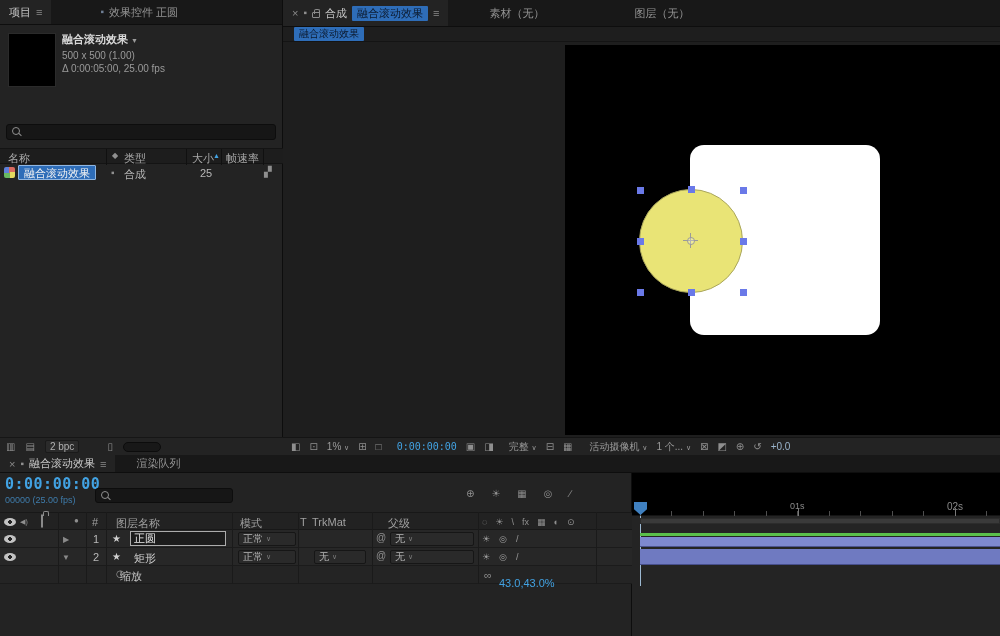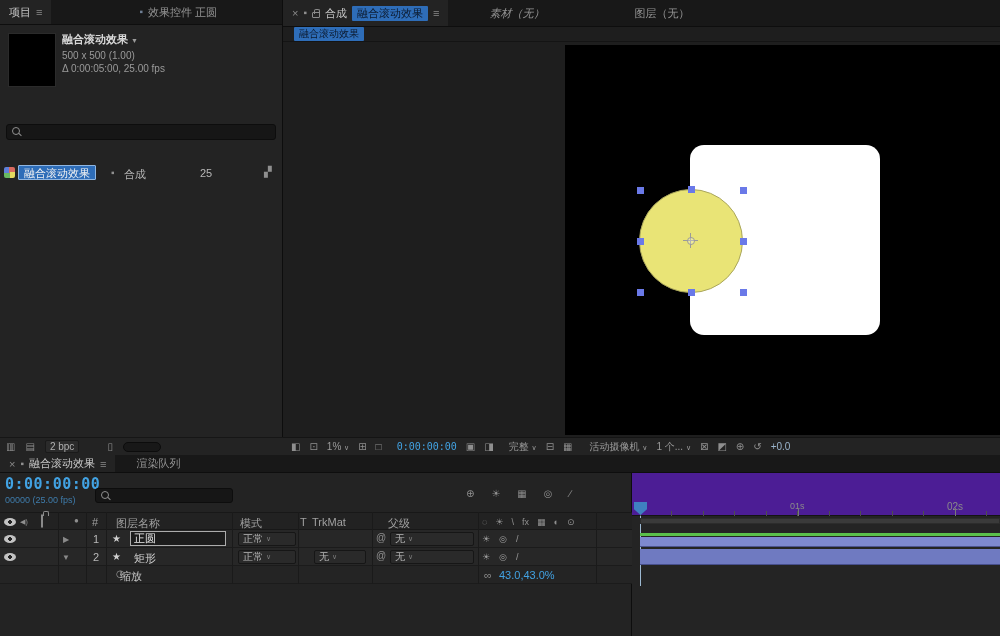--- a/index.html
+++ b/index.html
@@ -32,21 +32,21 @@
 .cti-head { position:absolute; width:13px; height:13px; background:#3f80c0; clip-path:polygon(0 0,100% 0,100% 55%,50% 100%,0 55%); }
 .tlrow { width:632px; height:18px; background:#272727; border-bottom:1px solid #1b1b1b; }
 .rowlabel { white-space:nowrap; }
 </style>
 </head>
 <body>
 
 <div class="app">
 
   <div class="abs" style="left:0;top:0;width:283px;height:455px;border-right:1px solid #0d0d0d;">
-    <div class="tabbar" style="height:25px;gap:39px;">
+    <div class="tabbar" style="height:25px;">
       <div class="tab active">
         <span>项目</span>
         <span class="dim">≡</span>
       </div>
       <div class="tab" style="margin-left:40px;">
         <span class="icon" style="color:#6f7f95;">▪</span>
         <span>效果控件 正圆</span>
       </div>
     </div>
 
@@ -61,20 +61,32 @@
       <div style="color:#9a9a9a;font-size:10px;margin-top:2px;white-space:nowrap;">
         <span>Δ</span>
         <span>0:00:05:00, 25.00 fps</span>
       </div>
     </div>
 
     <div class="search abs" style="left:6px;top:124px;width:270px;height:16px;">
       <span class="mag"></span>
     </div>
 
+    <div class="abs" style="left:0;top:148px;width:283px;height:16px;background:#1d1d1d;border-top:1px solid #141414;border-bottom:1px solid #141414;">
+      <span class="abs" style="left:8px;top:2px;color:#a8a8a8;">名称</span>
+      <div class="vline" style="left:106px;top:0;height:16px;background:#101010;"></div>
+      <span class="abs icon" style="left:112px;top:3px;font-size:8px;">◆</span>
+      <span class="abs" style="left:124px;top:2px;color:#a8a8a8;">类型</span>
+      <div class="vline" style="left:186px;top:0;height:16px;background:#101010;"></div>
+      <span class="abs" style="left:192px;top:2px;color:#a8a8a8;">大小</span>
+      <span class="abs blue" style="left:213px;top:3px;font-size:7px;">▲</span>
+      <div class="vline" style="left:221px;top:0;height:16px;background:#101010;"></div>
+      <span class="abs" style="left:226px;top:2px;color:#a8a8a8;">帧速率</span>
+      <div class="vline" style="left:263px;top:0;height:16px;background:#101010;"></div>
+    </div>
 
     <div class="abs" style="left:0;top:165px;width:283px;height:16px;">
       <div class="abs" style="left:4px;top:2px;width:11px;height:11px;border-radius:2px;background:conic-gradient(#d96a5f 0 25%, #e4d95f 0 50%, #69b95f 0 75%, #5f7fd9 0);"></div>
       <div class="abs chip" style="left:18px;top:0;height:15px;line-height:15px;color:#f2f2f2;border:1px solid #8fb6e2;">
         <span>融合滚动效果</span>
       </div>
       <span class="abs icon" style="left:111px;top:3px;">▪</span>
       <span class="abs" style="left:124px;top:2px;">合成</span>
       <span class="abs" style="left:200px;top:2px;">25</span>
       <span class="abs icon" style="left:264px;top:2px;">▞</span>
@@ -92,21 +104,21 @@
   <div class="abs" style="left:283px;top:0;width:717px;height:455px;">
     <div class="tabbar" style="height:27px;">
       <div class="tab active">
         <span class="dim">×</span>
         <span class="icon">▪</span>
         <span class="lock"></span>
         <span>合成</span>
         <span class="chip">融合滚动效果</span>
         <span class="dim">≡</span>
       </div>
-      <div class="tab" style="margin-left:32px;font-style:italic;">
+      <div class="tab" style="margin-left:32px;">
         <span>素材（无）</span>
       </div>
       <div class="tab" style="margin-left:72px;">
         <span>图层（无）</span>
       </div>
     </div>
 
     <div style="height:15px;background:#1e1e1e;display:flex;align-items:center;padding-left:11px;border-bottom:1px solid #141414;">
       <span class="chip" style="font-size:10px;">融合滚动效果</span>
     </div>
@@ -251,35 +263,35 @@
             <span>☀</span>
             <span>◎</span>
             <span>/</span>
           </div>
         </div>
 
         <div class="abs" style="left:0;top:93px;width:632px;height:18px;background:#242424;border-bottom:1px solid #1b1b1b;">
           <span class="abs icon" style="left:116px;top:3px;font-size:10px;">◷</span>
           <span class="abs" style="left:120px;top:3px;color:#c4c4c4;">缩放</span>
           <span class="abs dim" style="left:484px;top:3px;">∞</span>
-          <span class="abs blue" style="left:499px;top:3px;">43.0,43.0%</span>
+          <span class="abs blue" style="left:499px;top:11px;">43.0,43.0%</span>
         </div>
 
         <div class="vline" style="left:58px;top:39px;height:72px;"></div>
         <div class="vline" style="left:86px;top:39px;height:72px;"></div>
         <div class="vline" style="left:106px;top:39px;height:72px;"></div>
         <div class="vline" style="left:232px;top:39px;height:72px;"></div>
         <div class="vline" style="left:298px;top:39px;height:72px;"></div>
         <div class="vline" style="left:372px;top:39px;height:72px;"></div>
         <div class="vline" style="left:478px;top:39px;height:72px;"></div>
         <div class="vline" style="left:596px;top:39px;height:72px;"></div>
       </div>
 
       <div class="abs" style="left:632px;top:0;width:368px;height:163px;background:#242424;overflow:hidden;">
-        <div class="abs" style="left:0;top:0;width:368px;height:43px;background:#4c1d95;border-bottom:1px solid #141414;">
+        <div class="abs" style="left:0;top:0;width:368px;height:43px;background:#000000;border-bottom:1px solid #141414;">
           <span class="abs" style="left:158px;top:28px;font-size:9px;color:#8a8a8a;">01s</span>
           <span class="abs" style="left:315px;top:28px;font-size:10px;color:#8a8a8a;">02s</span>
           <div class="abs" style="left:8px;top:38px;right:0;height:5px;background:repeating-linear-gradient(to right,#4e4e4e 0 1px,transparent 1px 31.5px);"></div>
           <div class="abs" style="left:166px;top:35px;width:1px;height:8px;background:#787878;"></div>
           <div class="abs" style="left:323px;top:35px;width:1px;height:8px;background:#787878;"></div>
         </div>
 
         <div class="cti-head" style="left:2px;top:29px;"></div>
         <div class="abs" style="left:8px;top:43px;width:1px;height:70px;background:#9db9d2;"></div>
 

